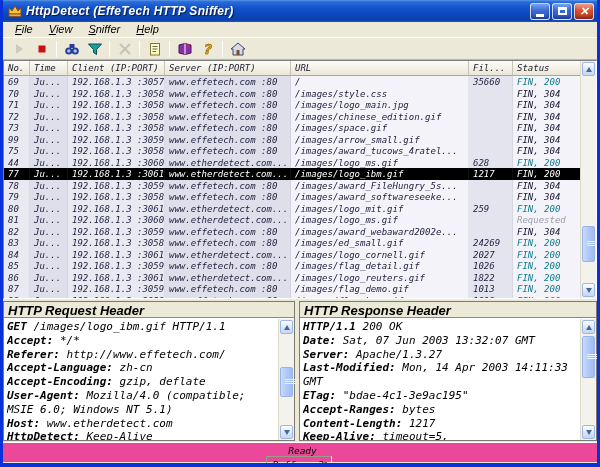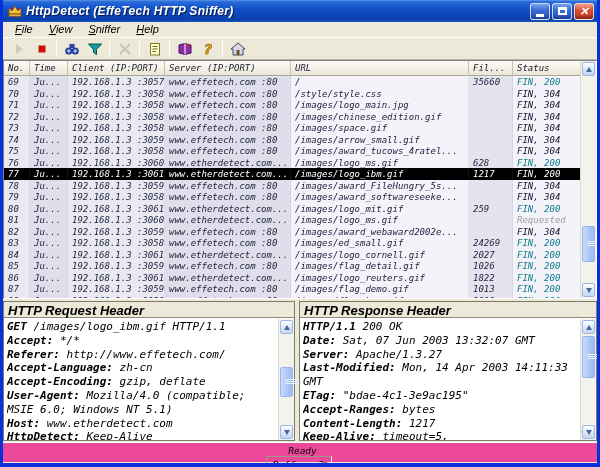--- a/index.html
+++ b/index.html
@@ -242,21 +242,21 @@
             <div class="cell c3">www.effetech.com :80</div>
             <div class="cell c4">/</div>
             <div class="cell c5">35660</div>
             <div class="cell c6 st-ok">FIN, 200</div>
           </div>
           <div class="lv-row">
             <div class="cell c0">70</div>
             <div class="cell c1">Ju...</div>
             <div class="cell c2">192.168.1.3 :3058</div>
             <div class="cell c3">www.effetech.com :80</div>
-            <div class="cell c4">/style/style.css</div>
+            <div class="cell c4">/images/style.css</div>
             <div class="cell c5"></div>
             <div class="cell c6 st-cache">FIN, 304</div>
           </div>
           <div class="lv-row">
             <div class="cell c0">71</div>
             <div class="cell c1">Ju...</div>
             <div class="cell c2">192.168.1.3 :3058</div>
             <div class="cell c3">www.effetech.com :80</div>
             <div class="cell c4">/images/logo_main.jpg</div>
             <div class="cell c5"></div>
@@ -274,39 +274,39 @@
           <div class="lv-row">
             <div class="cell c0">73</div>
             <div class="cell c1">Ju...</div>
             <div class="cell c2">192.168.1.3 :3058</div>
             <div class="cell c3">www.effetech.com :80</div>
             <div class="cell c4">/images/space.gif</div>
             <div class="cell c5"></div>
             <div class="cell c6 st-cache">FIN, 304</div>
           </div>
           <div class="lv-row">
-            <div class="cell c0">74</div>
+            <div class="cell c0">99</div>
             <div class="cell c1">Ju...</div>
             <div class="cell c2">192.168.1.3 :3059</div>
             <div class="cell c3">www.effetech.com :80</div>
             <div class="cell c4">/images/arrow_small.gif</div>
             <div class="cell c5"></div>
             <div class="cell c6 st-cache">FIN, 304</div>
           </div>
           <div class="lv-row">
             <div class="cell c0">75</div>
             <div class="cell c1">Ju...</div>
             <div class="cell c2">192.168.1.3 :3058</div>
             <div class="cell c3">www.effetech.com :80</div>
             <div class="cell c4">/images/award_tucows_4ratel...</div>
             <div class="cell c5"></div>
             <div class="cell c6 st-cache">FIN, 304</div>
           </div>
           <div class="lv-row">
-            <div class="cell c0">76</div>
+            <div class="cell c0">44</div>
             <div class="cell c1">Ju...</div>
             <div class="cell c2">192.168.1.3 :3060</div>
             <div class="cell c3">www.etherdetect.com...</div>
             <div class="cell c4">/images/logo_ms.gif</div>
             <div class="cell c5">628</div>
             <div class="cell c6 st-ok">FIN, 200</div>
           </div>
           <div class="lv-row sel">
             <div class="cell c0">77</div>
             <div class="cell c1">Ju...</div>

